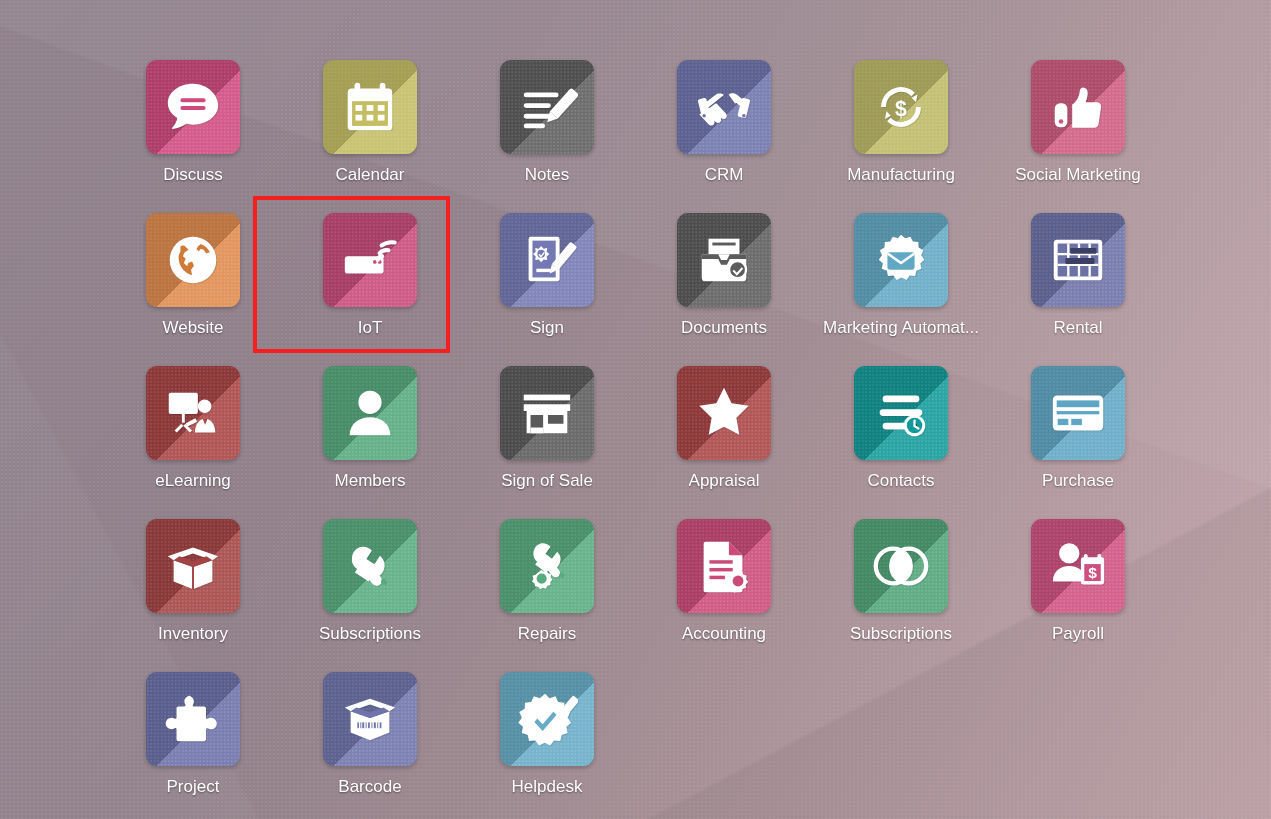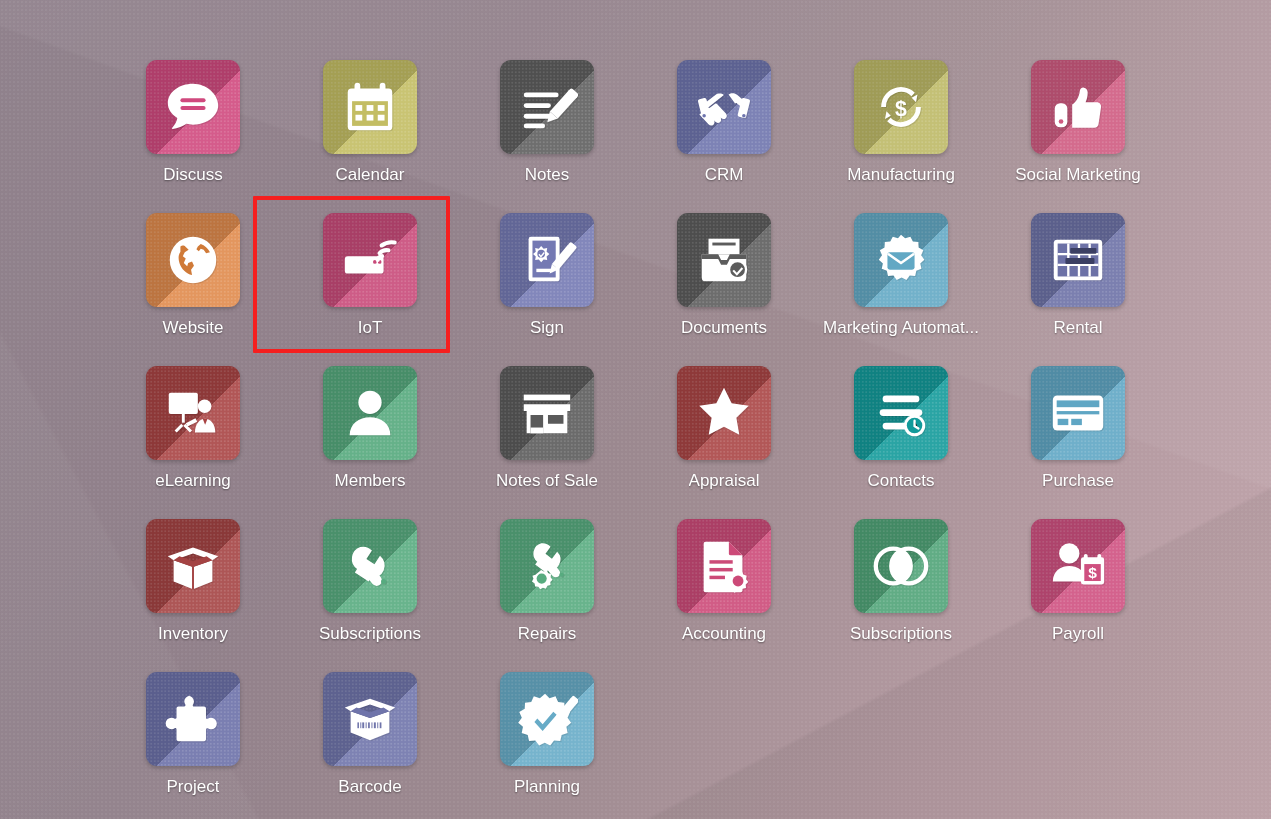--- a/index.html
+++ b/index.html
@@ -342,21 +342,21 @@
       <div class="app-icon" style="background-color: rgb(90, 90, 90);">
         <div class="long-shadow"></div>
         <svg viewBox="0 0 64 64">
           <rect x="8" y="13" width="48" height="6" fill="#ffffff"></rect>
           <path fill="#ffffff" d="M8 23h48v7H8z"></path>
           <path fill="#ffffff" d="M11 30h42v23H11z"></path>
           <path fill="#5a5a5a" d="M15 34h13v19H15zM33 34h16v9H33z"></path>
           <path fill="#ffffff" d="M15 47h13v6H15z"></path>
         </svg>
       </div>
-      <div class="app-label">Notes of Sale</div>
+      <div class="app-label">Sign of Sale</div>
     </div>
     <div class="app-tile">
       <div class="app-icon" style="background-color: rgb(169, 68, 68);">
         <div class="long-shadow"></div>
         <svg viewBox="0 0 64 64">
           <path fill="#ffffff" d="M32 6l7.9 16 17.6 2.6-12.7 12.4 3 17.5L32 46.2 16.2 54.5l3-17.5L6.5 24.6 24.1 22z"></path>
           <path fill="#a94444" d="M32 6l7.9 16 17.6 2.6-12.7 12.4 3 17.5L32 46.2z" opacity="0"></path>
           <path fill="#a94444" d="M40 13.5l5.5 11 12.4 1.8-9 8.8 2.2 12.4L40 41.6z" opacity="0"></path>
           <path fill="#a94444" d="M35.5 9.2V44l13 6.8-2.5-14.6 10.6-10.3-14.7-2.2z" opacity="0"></path>
           <path fill="#a94444" d="M34.6 20.5c2.2 1.5 6 2.5 9.6 2.2l-6.2 6.1 1.4 8.4-7.6-4-2.4 1.2 2.6-9.8z" opacity="0"></path>
@@ -512,17 +512,17 @@
         <svg viewBox="0 0 64 64">
           <path fill="#ffffff" d="M30 6l4.6 4.5 6.2-1.9 2.7 5.9 6.4.6.3 6.4 5.6 3.2-2.6 5.9 3.7 5.3-4.9 4.2 1.3 6.3-6.2 2.1-1.4 6.3-6.4-.5-4 5.1-5.7-2.9-5.7 2.9-4-5.1-6.4.5-1.4-6.3-6.2-2.1 1.3-6.3-4.9-4.2 3.7-5.3-2.6-5.9 5.6-3.2.3-6.4 6.4-.6 2.7-5.9 6.2 1.9z"></path>
           <path fill="#67abc7" d="M22 31.5l5.5 6 11-13 3.5 3-14.5 17-8.5-9.5z"></path>
           <g transform="rotate(40 47 28)">
             <rect x="43" y="8" width="8.5" height="24" fill="#ffffff"></rect>
             <rect x="43" y="4.5" width="8.5" height="5" rx="1.6" fill="#ffffff"></rect>
             <path d="M43 32 L47.2 40 L51.5 32 Z" fill="#ffffff"></path>
           </g>
         </svg>
       </div>
-      <div class="app-label">Planning</div>
+      <div class="app-label">Helpdesk</div>
     </div>
   </div>
 
 <div id="highlight-box" style="left: 253px; top: 196px; width: 197px; height: 157px; border-color: rgb(245, 31, 31);"></div>
 
 </body></html>

